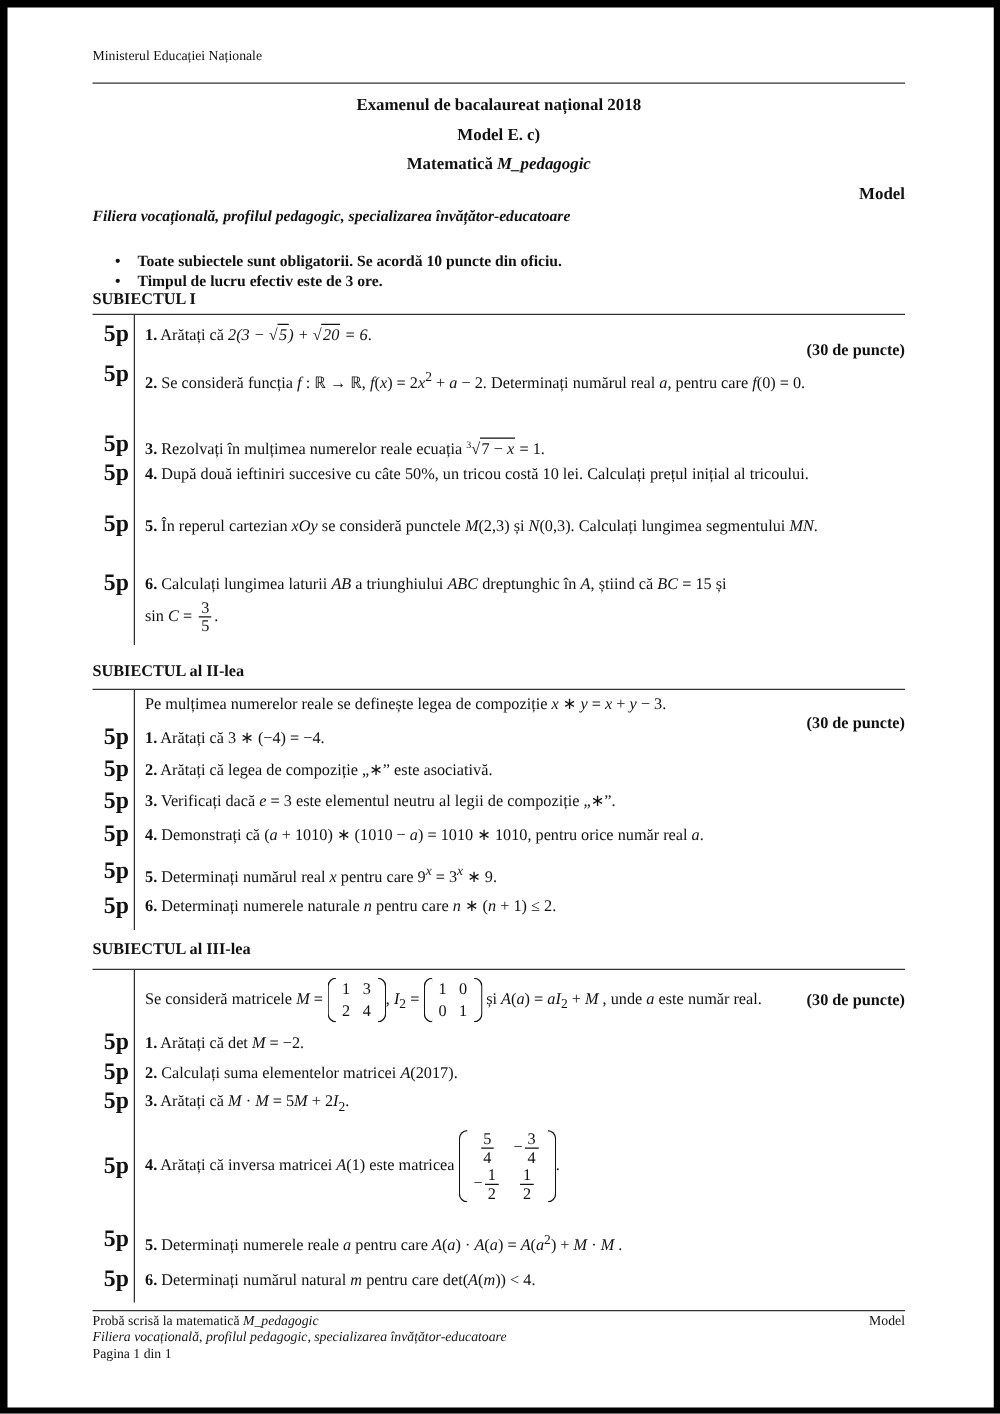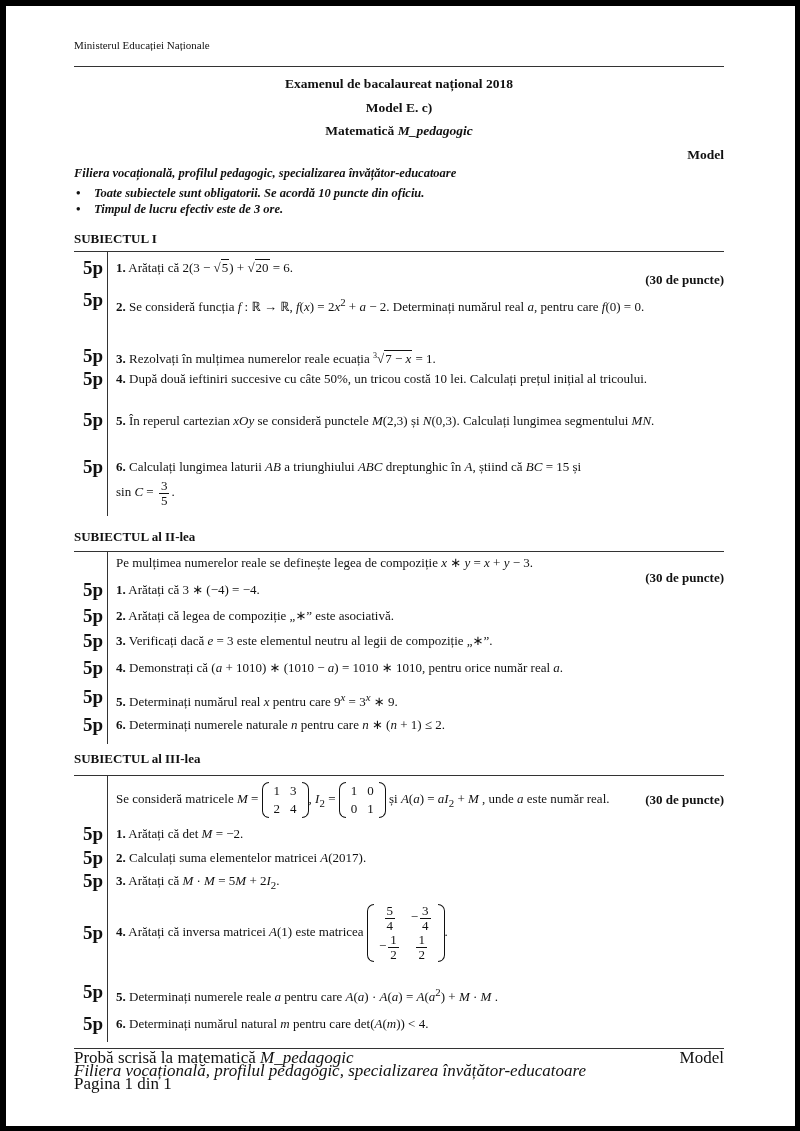--- a/index.html
+++ b/index.html
@@ -5,43 +5,43 @@
   html, body { margin: 0; padding: 0; background: #fff; }
   body { width: 800px; height: 1131px; position: relative; overflow: hidden; font-family: "Liberation Serif", serif; color: #111; }
   .frame { position: absolute; left: 0; top: 0; width: 800px; height: 1131px; box-sizing: border-box; border-top: 6px solid #000; border-left: 6px solid #000; border-right: 5px solid #000; border-bottom: 5px solid #000; }
   .page { position: absolute; left: 74px; width: 650px; top: 0; }
   .center { }
   .ministry { position: absolute; top: 38px; left: 0; width: 650px; font-size: 11px; line-height: 14px; }
   .hr { position: absolute; left: 0; width: 650px; height: 0; border-top: 1.5px solid #333; }
   .title { position: absolute; left: 0; width: 650px; font-weight: bold; font-size: 13.5px; text-align: center; }
   .model { position: absolute; right: 0; font-weight: bold; font-size: 13.5px; }
   .filiera { position: absolute; left: 0; top: 166px; font-style: italic; font-weight: bold; font-size: 12.5px; }
-  .bullets { position: absolute; left: 0; top: 185px; margin: 0; padding: 0; list-style: none; font-weight: bold; font-size: 12.5px; font-style: italic; }
+  .bullets { position: absolute; left: 0; top: 185px; margin: 16px; padding: 0; list-style: none; font-weight: bold; font-size: 12.5px; }
   .bullets li { height: 16px; line-height: 16px; position: relative; padding-left: 20px; }
   .bullets li::before { content: "•"; position: absolute; left: 2px; }
   .sec-head { position: absolute; left: 0; width: 650px; font-weight: bold; font-size: 13px; }
   .sec-head .pts { position: absolute; right: 0; top: 0; margin-top: 41px; }
   .vline { position: absolute; left: 33px; width: 0; border-left: 1.3px solid #333; }
   .row { position: absolute; left: 0; width: 650px; font-size: 13px; line-height: 24px; }
   .row .p { position: absolute; left: 9px; top: 0; font-weight: bold; font-size: 19px; }
   .row .q { position: absolute; left: 42px; width: 601px; text-align: justify; }
   .row .q .n { font-weight: bold; }
   i.m { font-style: italic; }
-  .math { font-family: "Liberation Serif", serif; }
+  .math { font-family: "Liberation Serif", serif; font-style: italic; }
   .frac { display: inline-block; vertical-align: middle; text-align: center; line-height: 14px; margin: 0 2px; }
   .frac span { display: block; }
   .frac .num { border-bottom: 1px solid #111; padding: 0 2px; }
   .mat { display: inline-block; vertical-align: middle; position: relative; padding: 0 7px; }
   .mat::before, .mat::after { content: ""; position: absolute; top: 0; bottom: 0; width: 6px; border: 1.2px solid #111; }
   .mat::before { left: 0; border-right: none; border-radius: 8px 0 0 8px; }
   .mat::after { right: 0; border-left: none; border-radius: 0 8px 8px 0; }
   .mat table { border-collapse: collapse; }
   .mat td { padding: 0 5px; text-align: center; line-height: 18px; }
   .sqrt { border-top: 1px solid #111; padding: 0 1px; }
-  .footer { position: absolute; left: 0; width: 650px; font-size: 17px; line-height: 13px; }
+  .footer { position: absolute; left: 0; width: 650px; font-size: 11px; line-height: 13px; }
 </style>
 </head>
 <body>
 
 <div class="frame"></div>
 
 <div class="page">
 
   <div class="ministry center">
     <div>Ministerul Educației Naționale</div>

